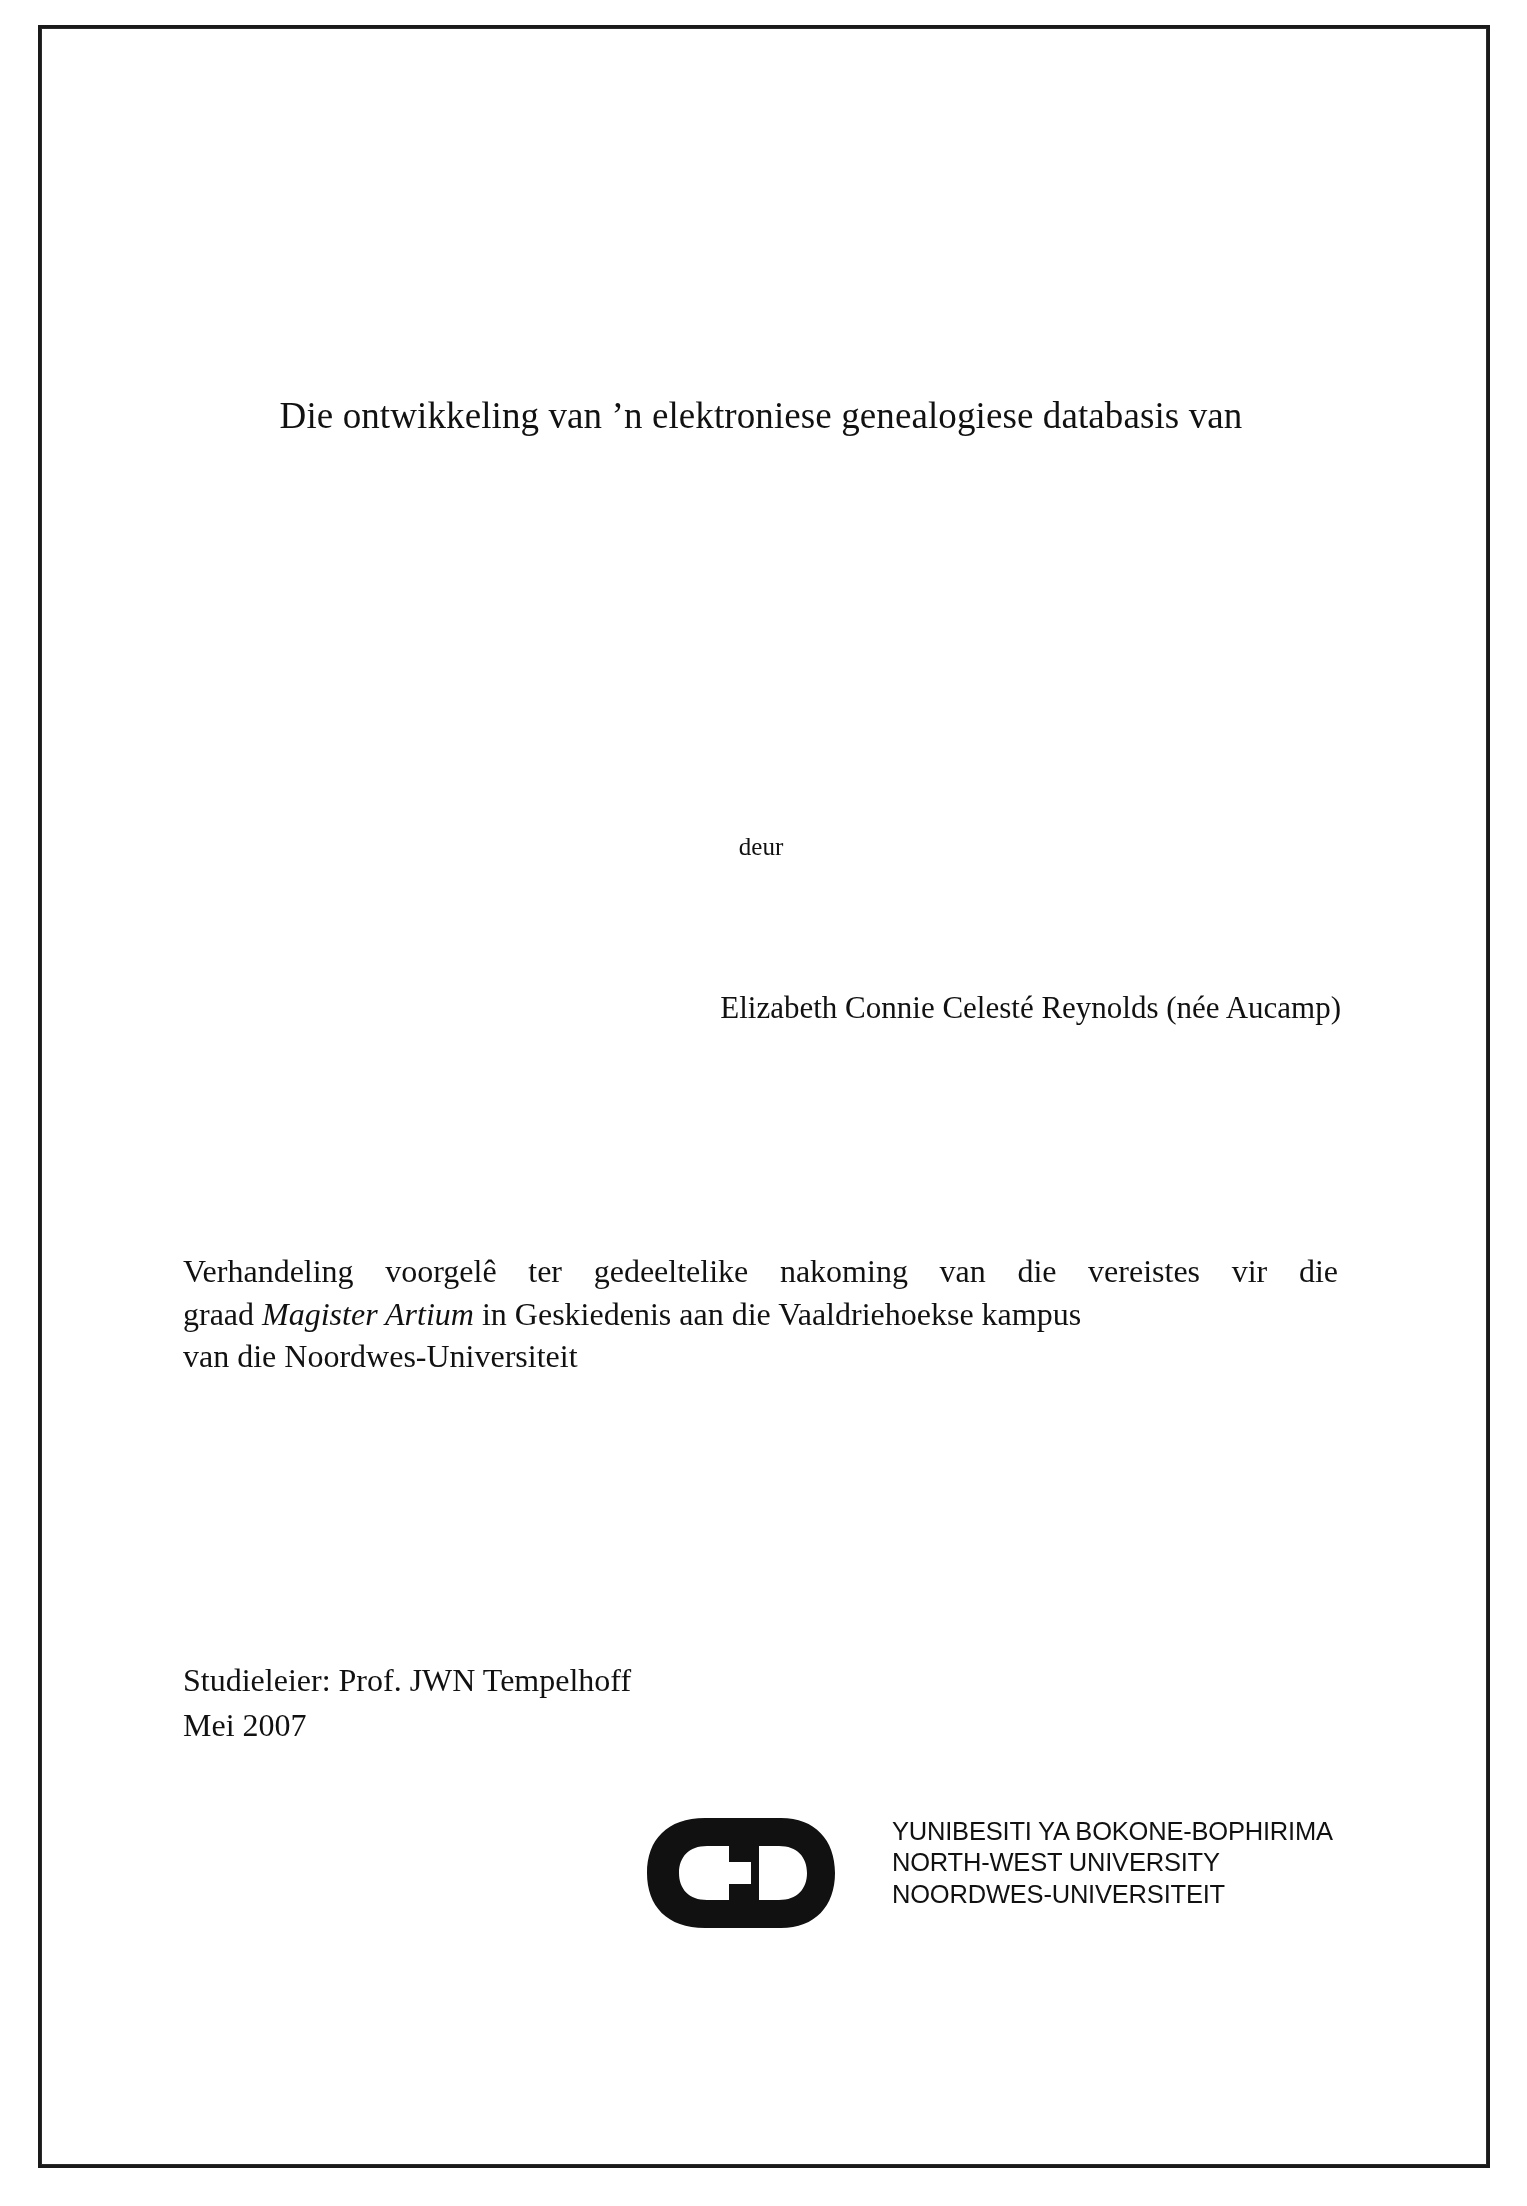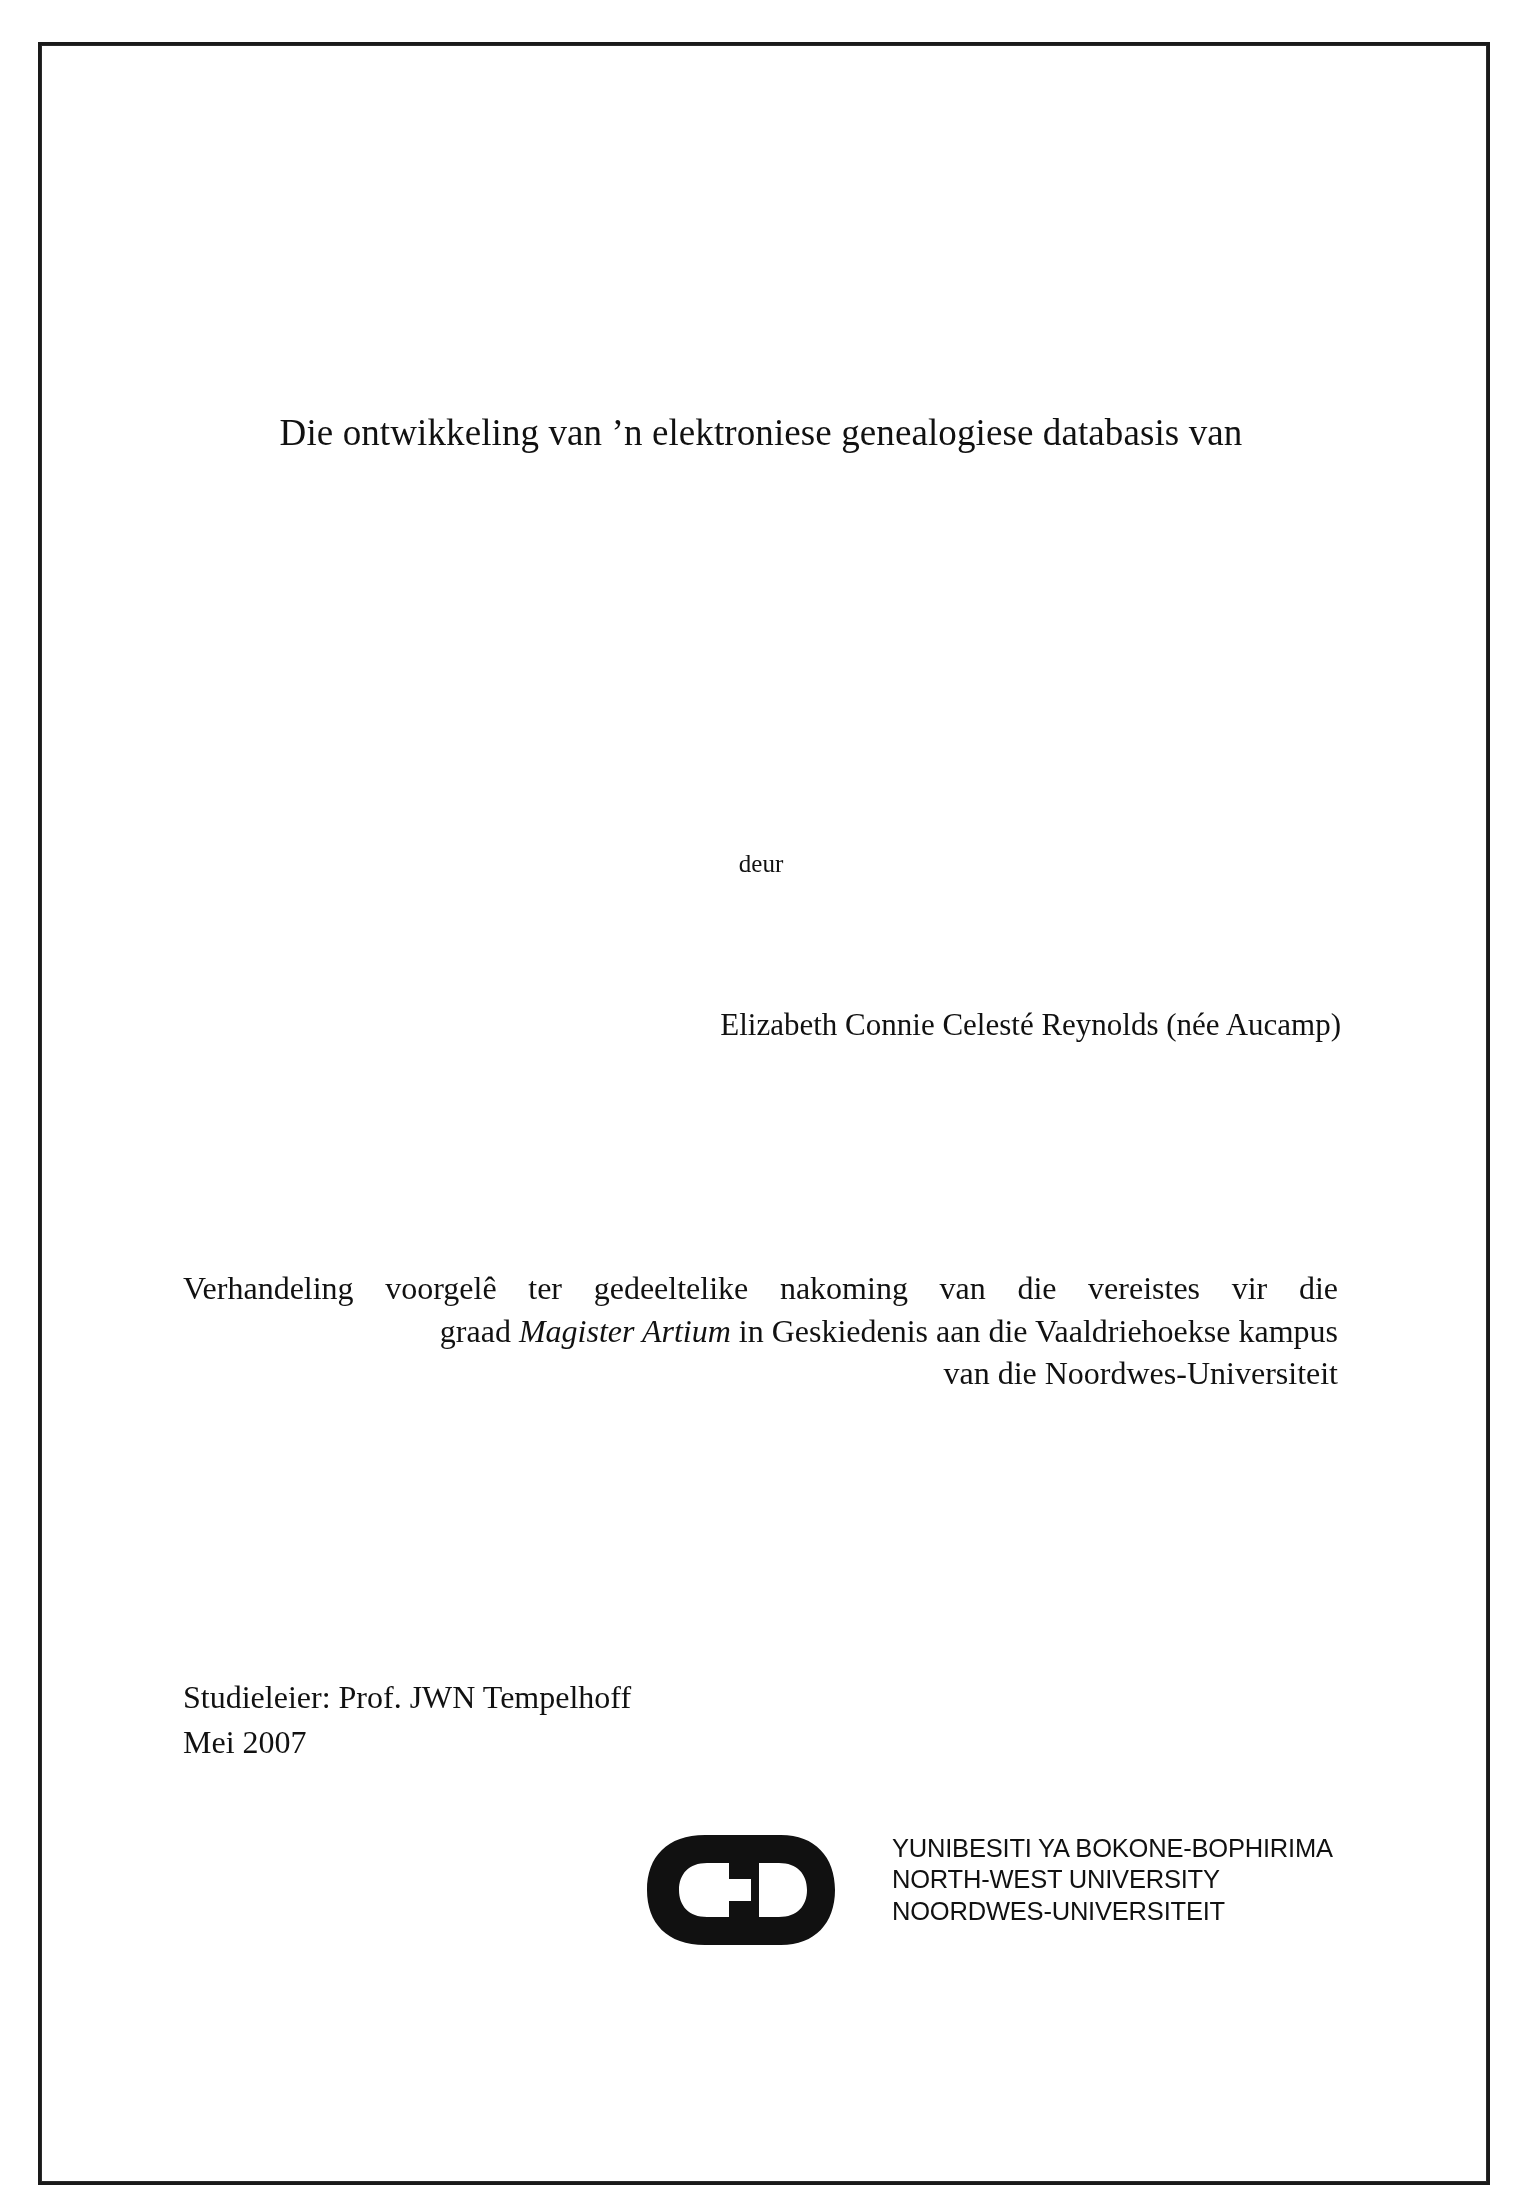--- a/index.html
+++ b/index.html
@@ -23,21 +23,21 @@
     top: 0;
     width: 1527px;
     height: 2206px;
     background: #ffffff;
   }
 
   
   .page-frame {
     position: absolute;
     left: 38px;
-    top: 42px;
+    top: 25px;
     width: 1452px;
     height: 2143px;
     border: 3px solid #1a1a1a;
     box-sizing: border-box;
     background: #ffffff;
   }
   .page-frame-inner {
     position: absolute;
     left: 0;
     top: 0;
@@ -98,21 +98,21 @@
     text-align: justify;
   }
   .statement .l1 {
     display: block;
     text-align: justify;
     text-align-last: justify;
   }
   .statement .l2,
   .statement .l3 {
     display: block;
-    text-align: right;
+    text-align: left;
   }
   .statement i {
     font-style: italic;
   }
 
   .supervisor-block {
     position: absolute;
     top: 1630px;
     left: 2px;
     width: 900px;

